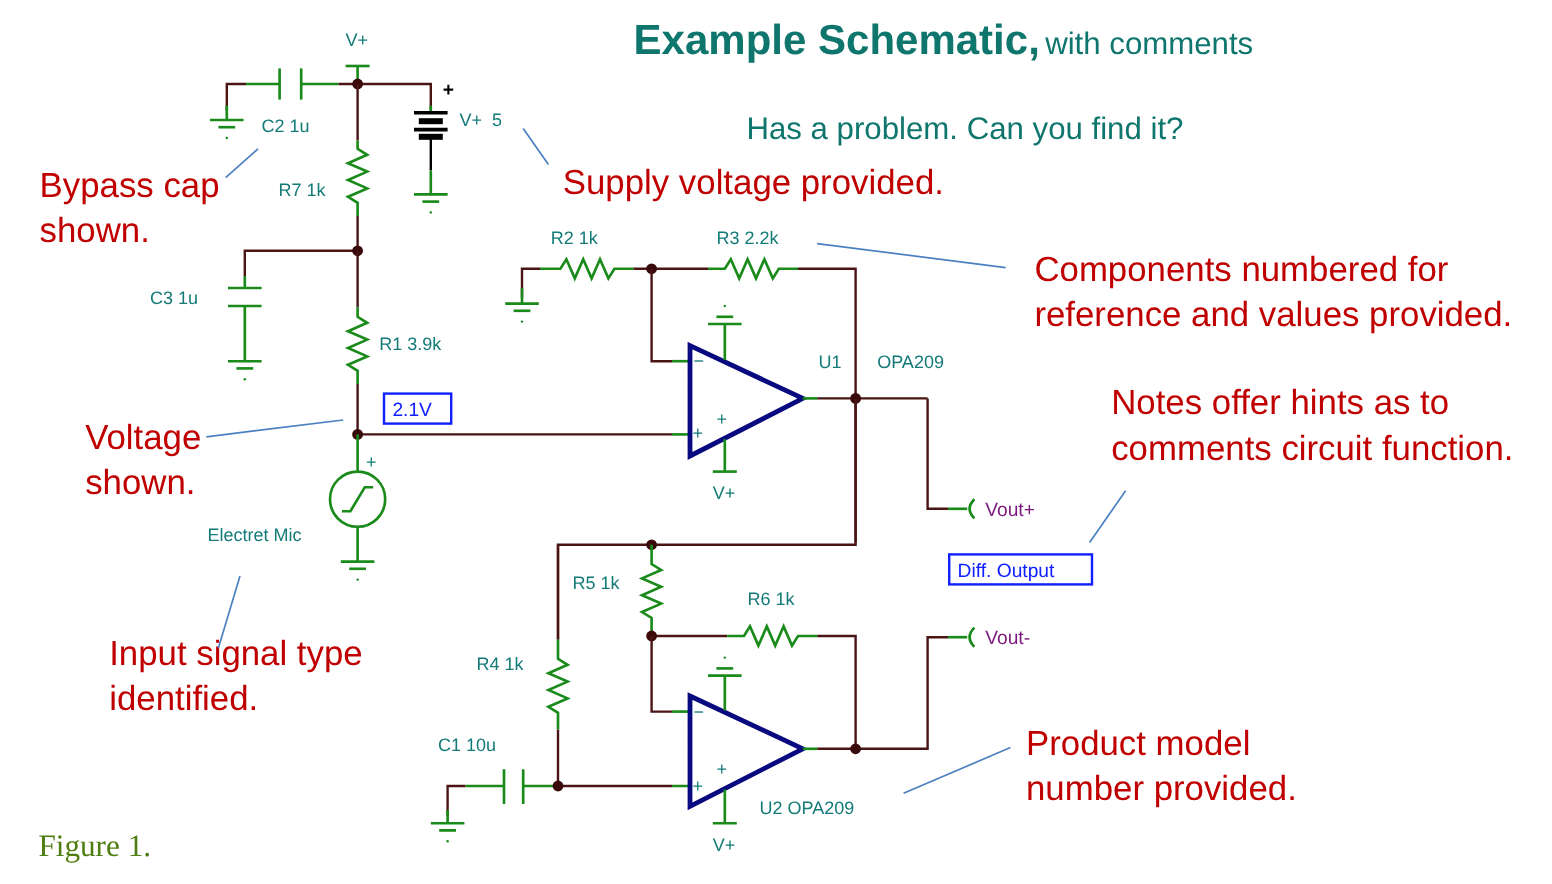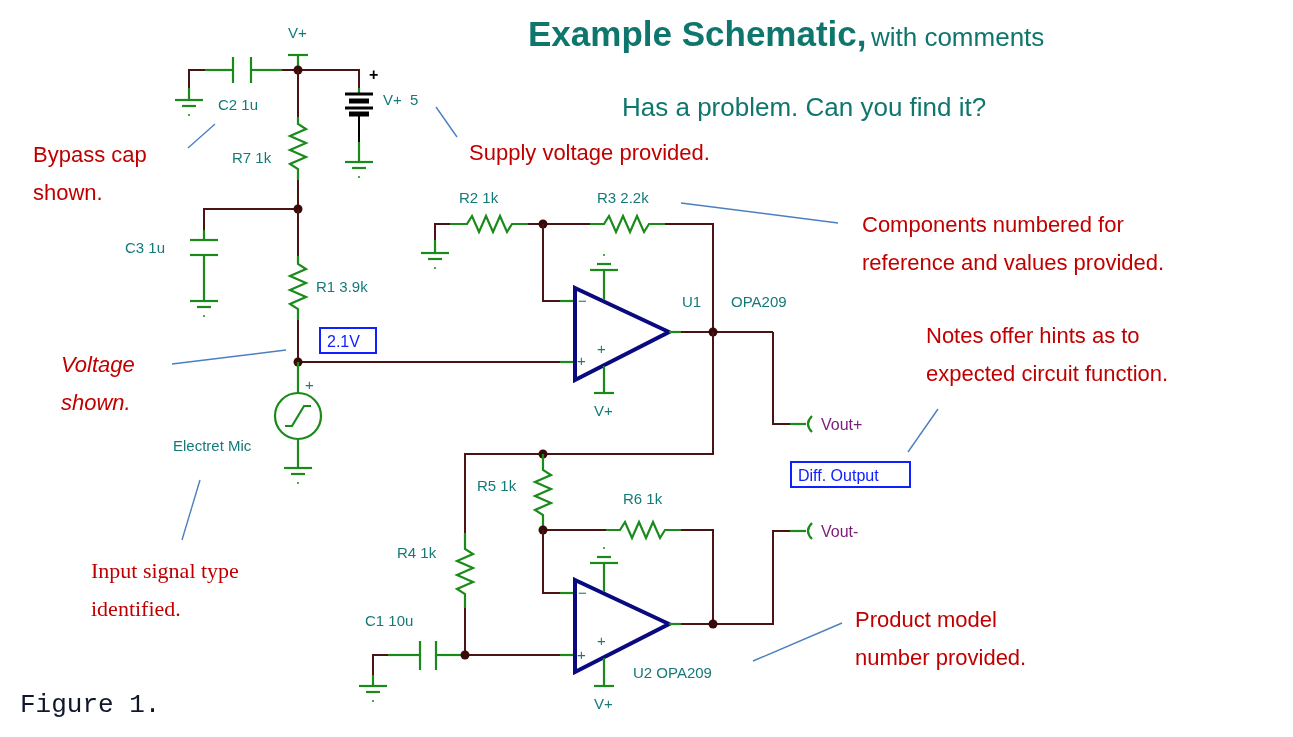--- a/index.html
+++ b/index.html
@@ -1,23 +1,23 @@
 <!DOCTYPE html>
 <html><head>
 <meta charset="utf-8">
 <style>
   html, body { margin:0; padding:0; background:#ffffff; }
   body { width:1293px; height:737px; position:relative; overflow:hidden; }
   #stage { position:absolute; left:0; top:0; width:1293px; height:737px; }
   svg text { font-family:"Liberation Sans", sans-serif; }
   .lbl { fill:#137a78; font-size:15px; }
   .net { fill:#7a1a7a; font-size:16px; }
-  .anno { position:absolute; color:#c00000; font-family:"Liberation Sans", sans-serif; font-size:22px; line-height:38px; white-space:nowrap; }
+  .anno { position:absolute; color:#c00000; font-family:"Liberation Sans", sans-serif; font-size:29px; line-height:38px; white-space:nowrap; }
   .title { position:absolute; color:#0f766e; font-family:"Liberation Sans", sans-serif; white-space:nowrap; }
-  .fig { position:absolute; color:#0f172a; font-family:Liberation Mono, monospace; font-size:26px; }
+  .fig { position:absolute; color:#4d7c0f; font-family:Liberation Serif, serif; font-size:26px;margin-left:12px; }
   .wire { stroke:#4a1414; stroke-width:2; fill:none; }
   .comp { stroke:#1a8a1a; stroke-width:2.2; fill:none; }
   .opamp { stroke:#0a0a80; stroke-width:4; fill:none; stroke-linejoin:miter; }
   .dot { fill:#3a0a0a; }
   .lead { stroke:#4a7fc0; stroke-width:1.4; fill:none; }
   .box { stroke:#1020ff; stroke-width:2; fill:#fff; }
   .boxtxt { fill:#1020ff; font-size:16px; }
 </style>
 </head>
 <body>
@@ -34,27 +34,27 @@
     <div>Bypass cap</div>
     <div>shown.</div>
   </div>
   <div class="anno" style="left:469px; top:134px;">Supply voltage provided.</div>
   <div class="anno" style="left:846px; top:206px;margin-left:16px;">
     <div>Components numbered for</div>
     <div>reference and values provided.</div>
   </div>
   <div class="anno" style="left:926px; top:317px;">
     <div>Notes offer hints as to</div>
-    <div>expected circuit function.</div>
-  </div>
-  <div class="anno" style="left:61px; top:346px;font-style:italic;">
+    <div>comments circuit function.</div>
+  </div>
+  <div class="anno" style="left:71px; top:346px;">
     <div>Voltage</div>
     <div>shown.</div>
   </div>
-  <div class="anno" style="left:91px; top:552px;font-family:Liberation Serif, serif;">
+  <div class="anno" style="left:91px; top:526px;">
     <div>Input signal type</div>
     <div>identified.</div>
   </div>
   <div class="anno" style="left:855px; top:601px;">
     <div>Product model</div>
     <div>number provided.</div>
   </div>
 
   <div class="fig" style="left:20px; top:690px;">Figure 1.</div>
 

